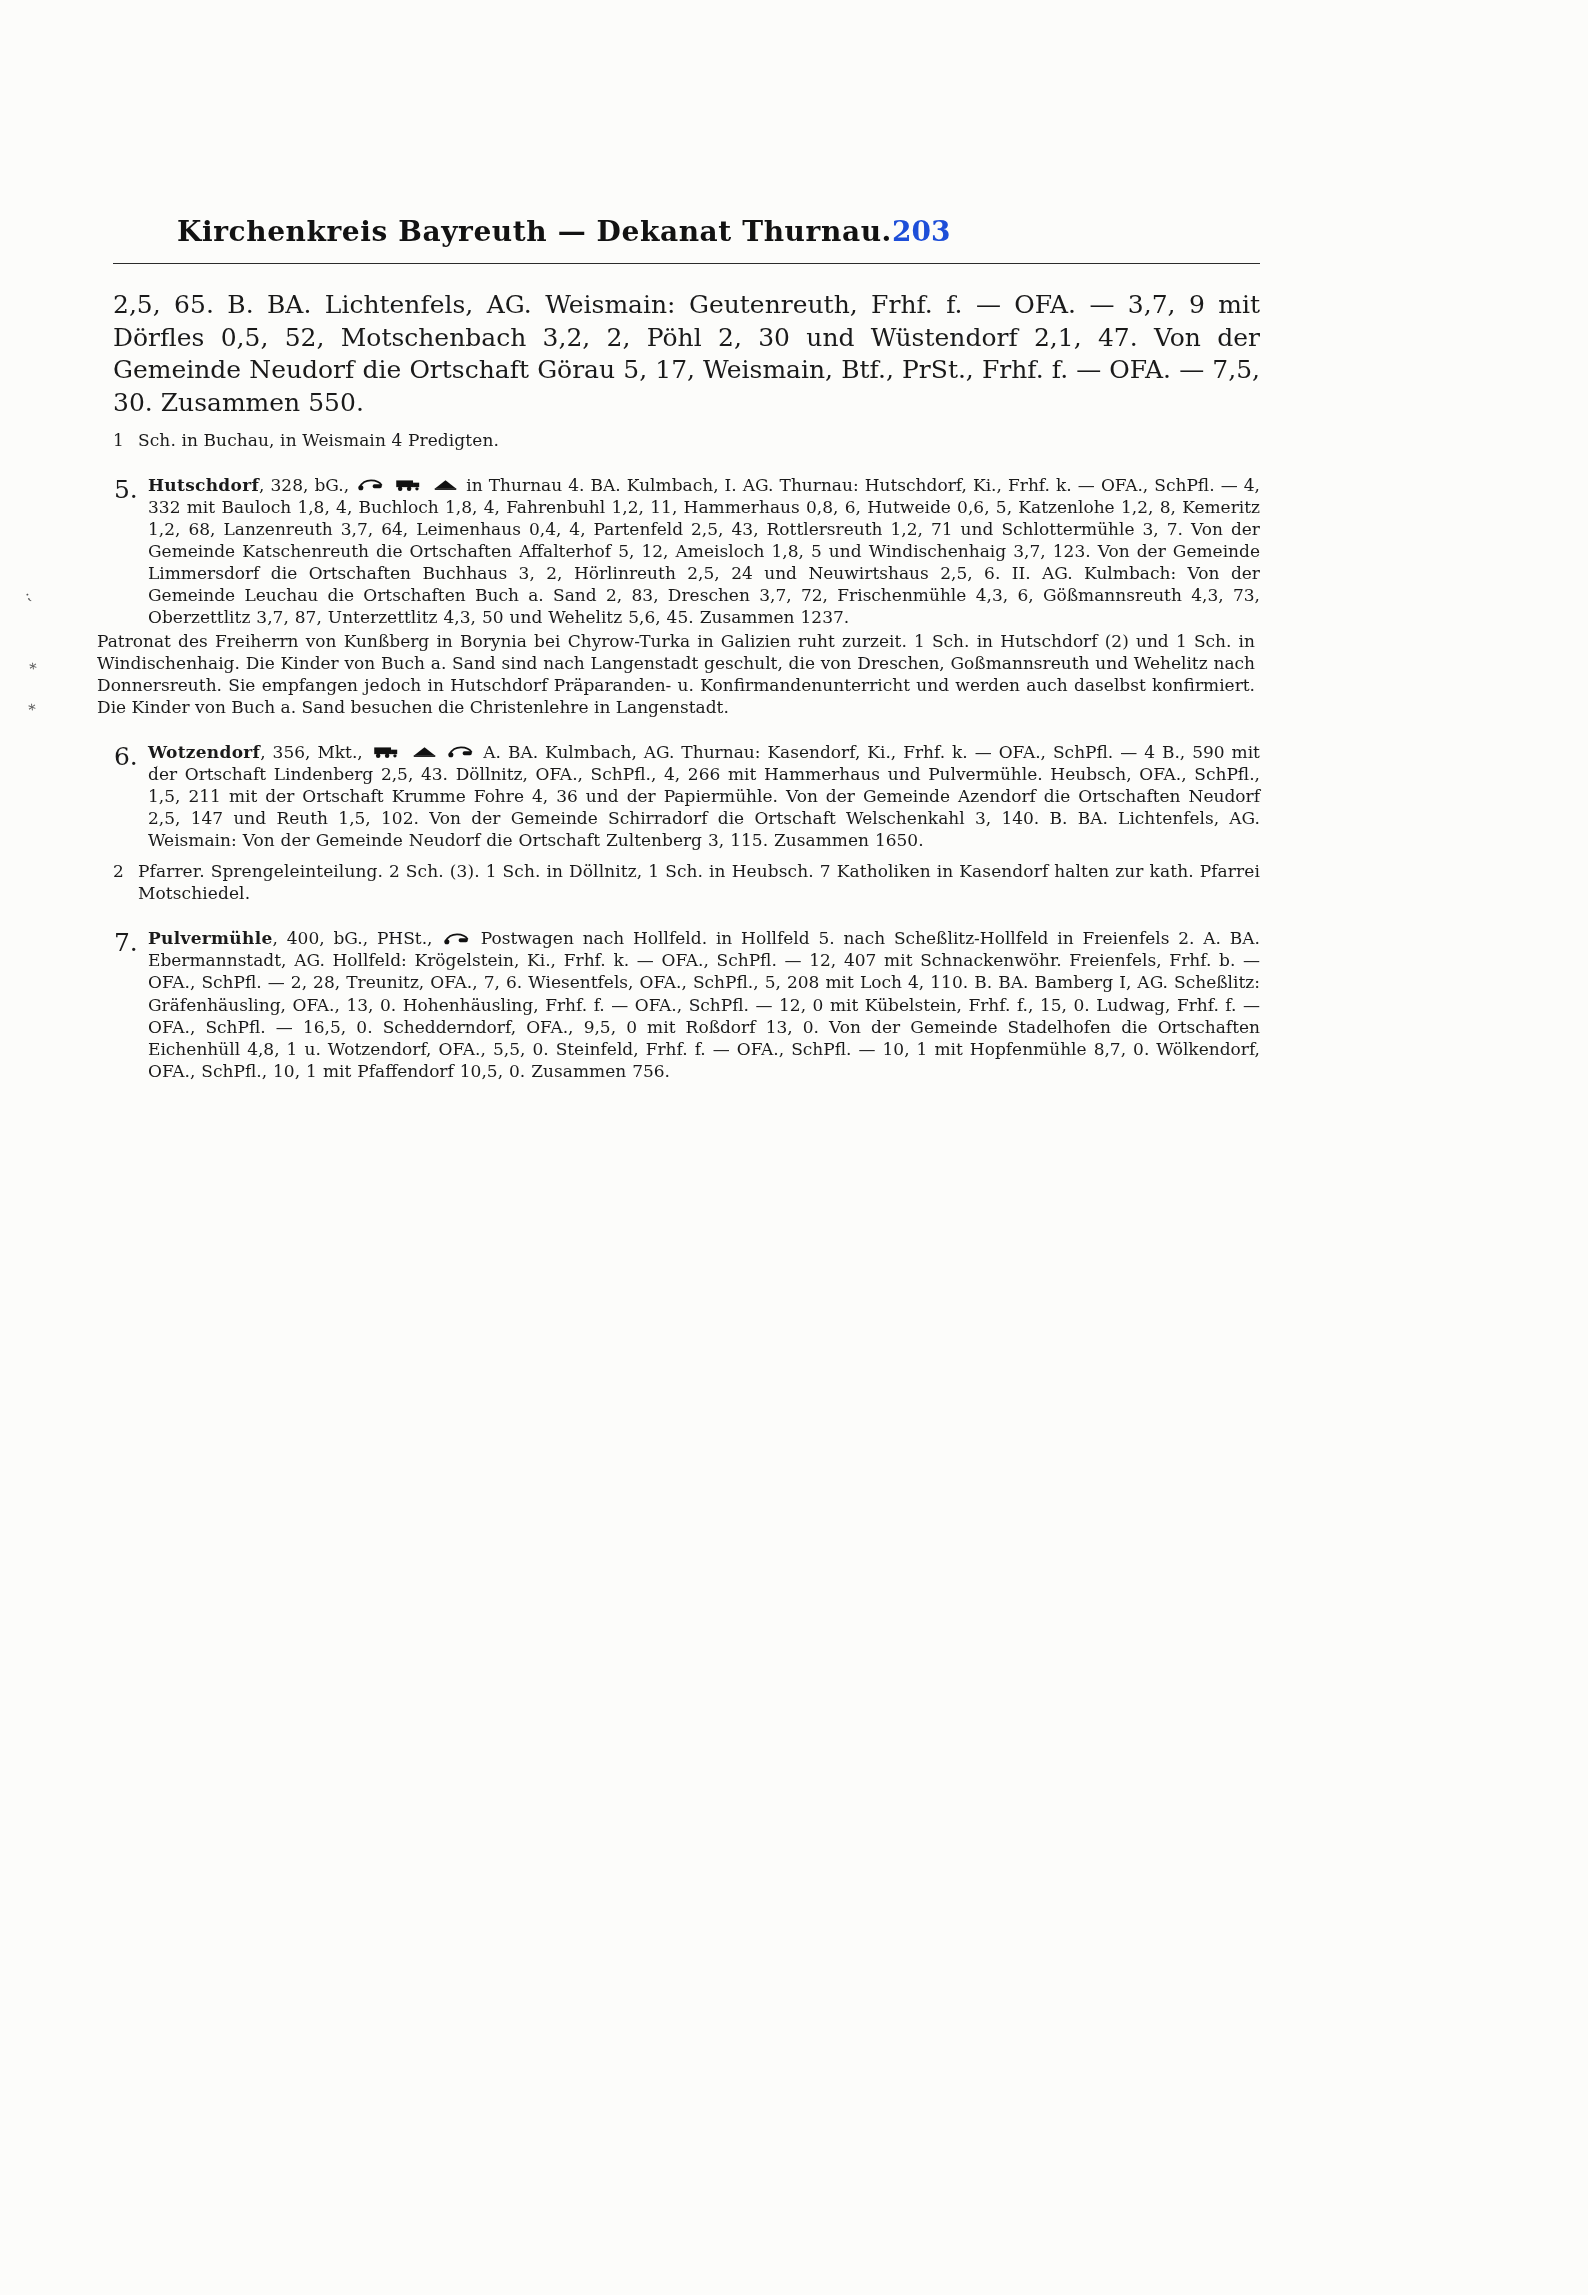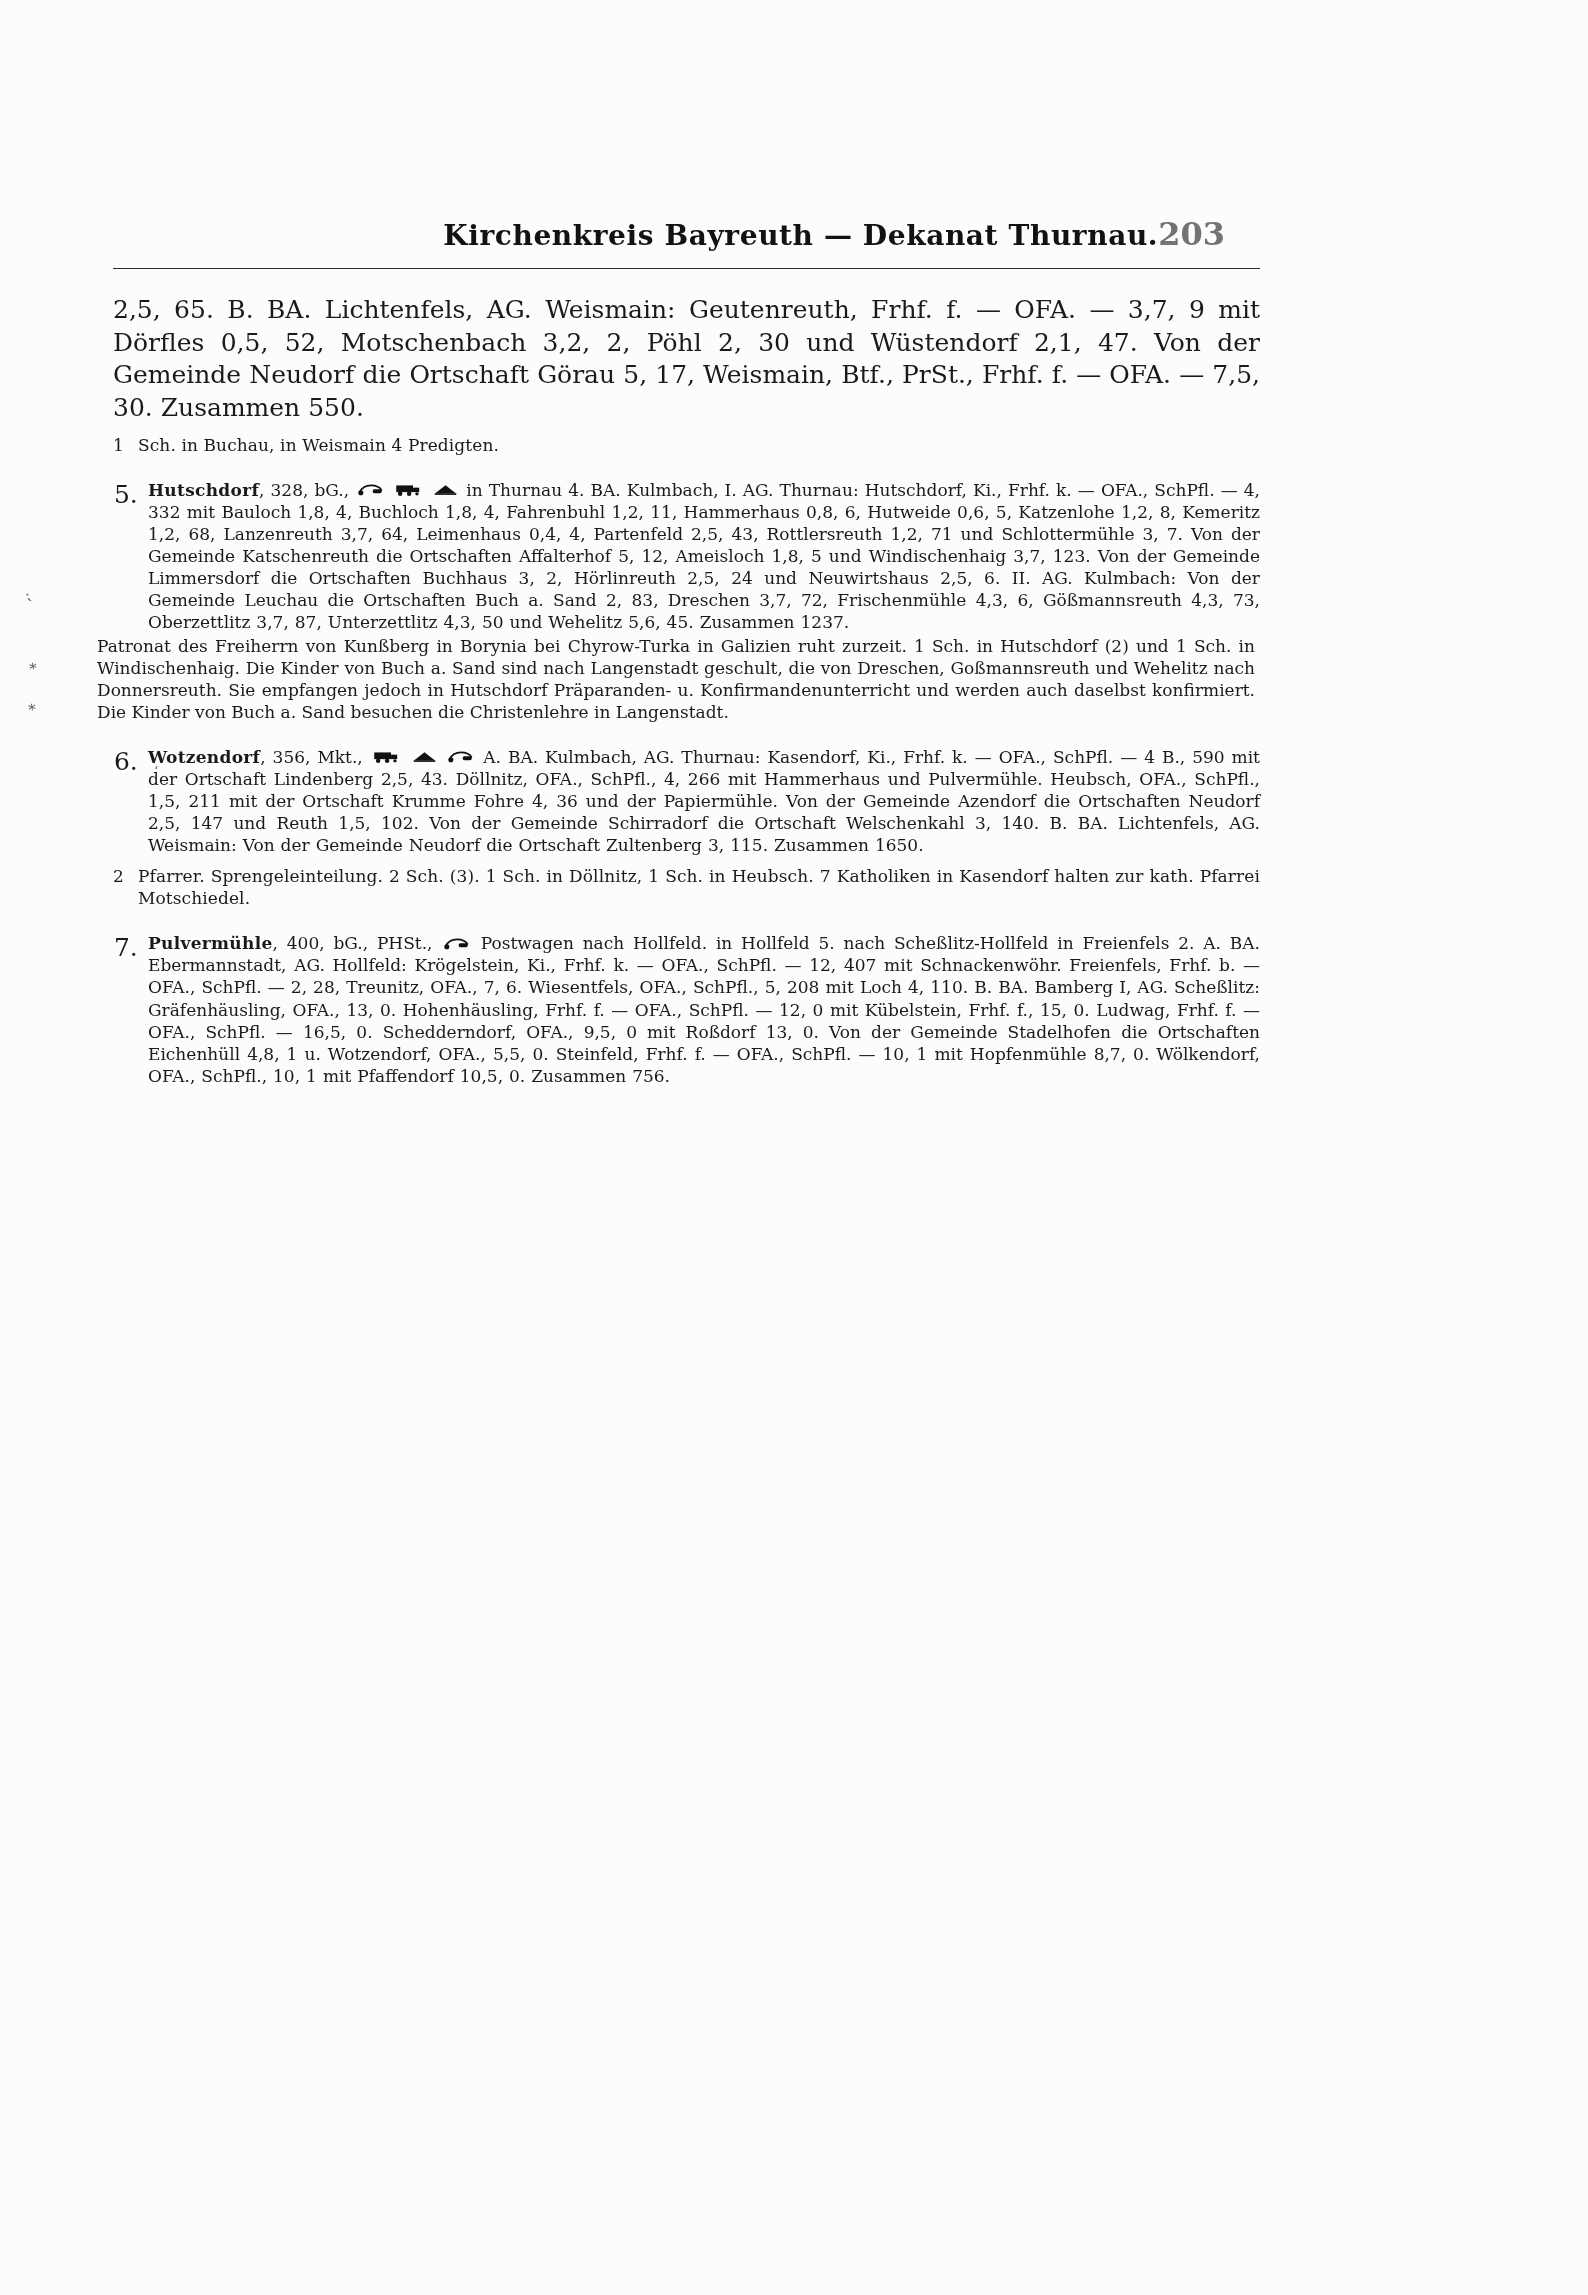--- a/index.html
+++ b/index.html
@@ -31,37 +31,37 @@
   .content {
     position: absolute;
     left: 113px;
     top: 215px;
     width: 1147px;
   }
   
   .runhead {
     display: flex;
     align-items: baseline;
-    justify-content: flex-end;
+    justify-content: flex-start;
     width: 1073px;
-    margin-left: 39px;
+    margin-left: 64px;
   }
   .runhead-title {
     font-family: "DejaVu Serif", serif;
     font-size: 28px;
     font-weight: 700;
     letter-spacing: 0.6px;
     color: #121212;
     white-space: nowrap;
   }
   .runhead-page {
     font-family: "DejaVu Serif", serif;
-    font-size: 32px;
+    font-size: 28px;
     font-weight: 700;
-    color: #737373;
+    color: #1d4ed8;
   }
   .rule {
     margin-top: 14.7px;
     margin-left: 0px;
     width: 1147px;
     height: 1.7px;
     background: #2b2b2b;
   }
   
   .entry {

